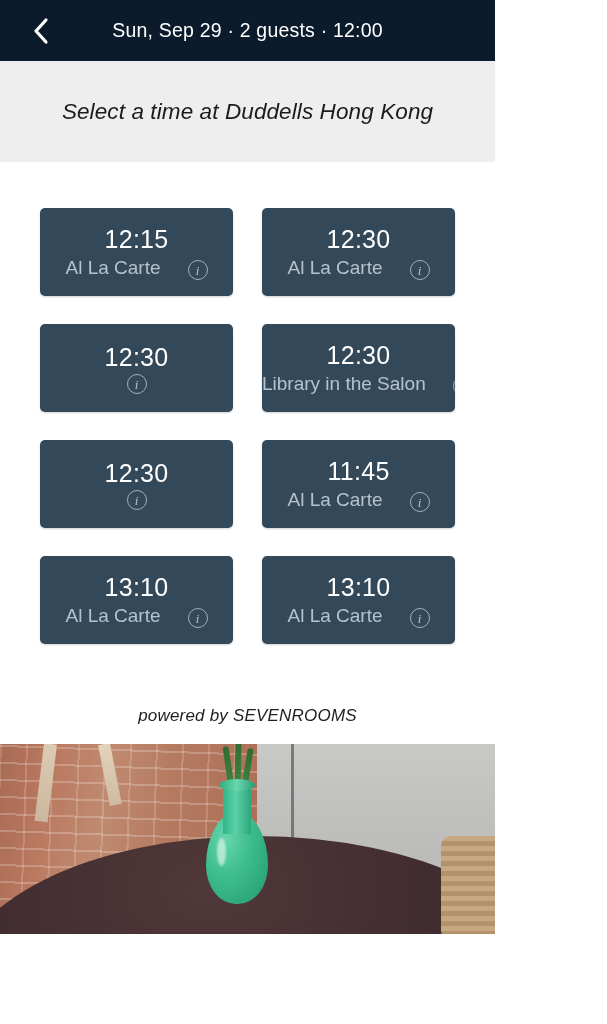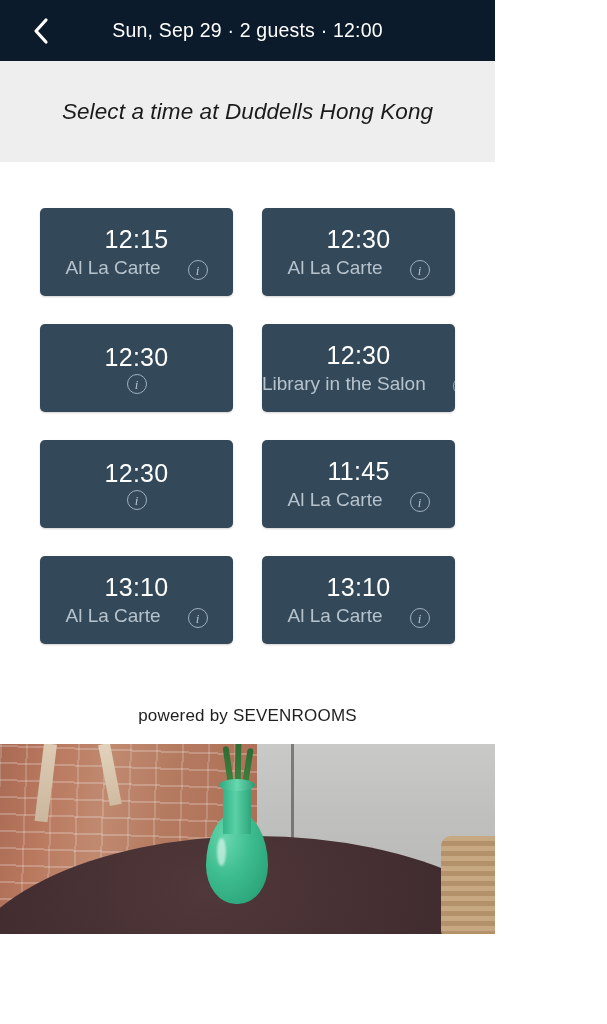--- a/index.html
+++ b/index.html
@@ -151,20 +151,21 @@
   
   .powered {
     height:56px;
     background:#ffffff;
     display:flex; align-items:center; justify-content:center;
   }
   .powered-text {
     color:#1f1f1f;
     font-size:17px;
     letter-spacing:0.2px;
+    font-style:italic;
   }
 
   
   .bottom-photo {
     position:relative;
     height:190px;
     overflow:hidden;
     background:#b9b5b0;
   }
   .bp-floor-left {

